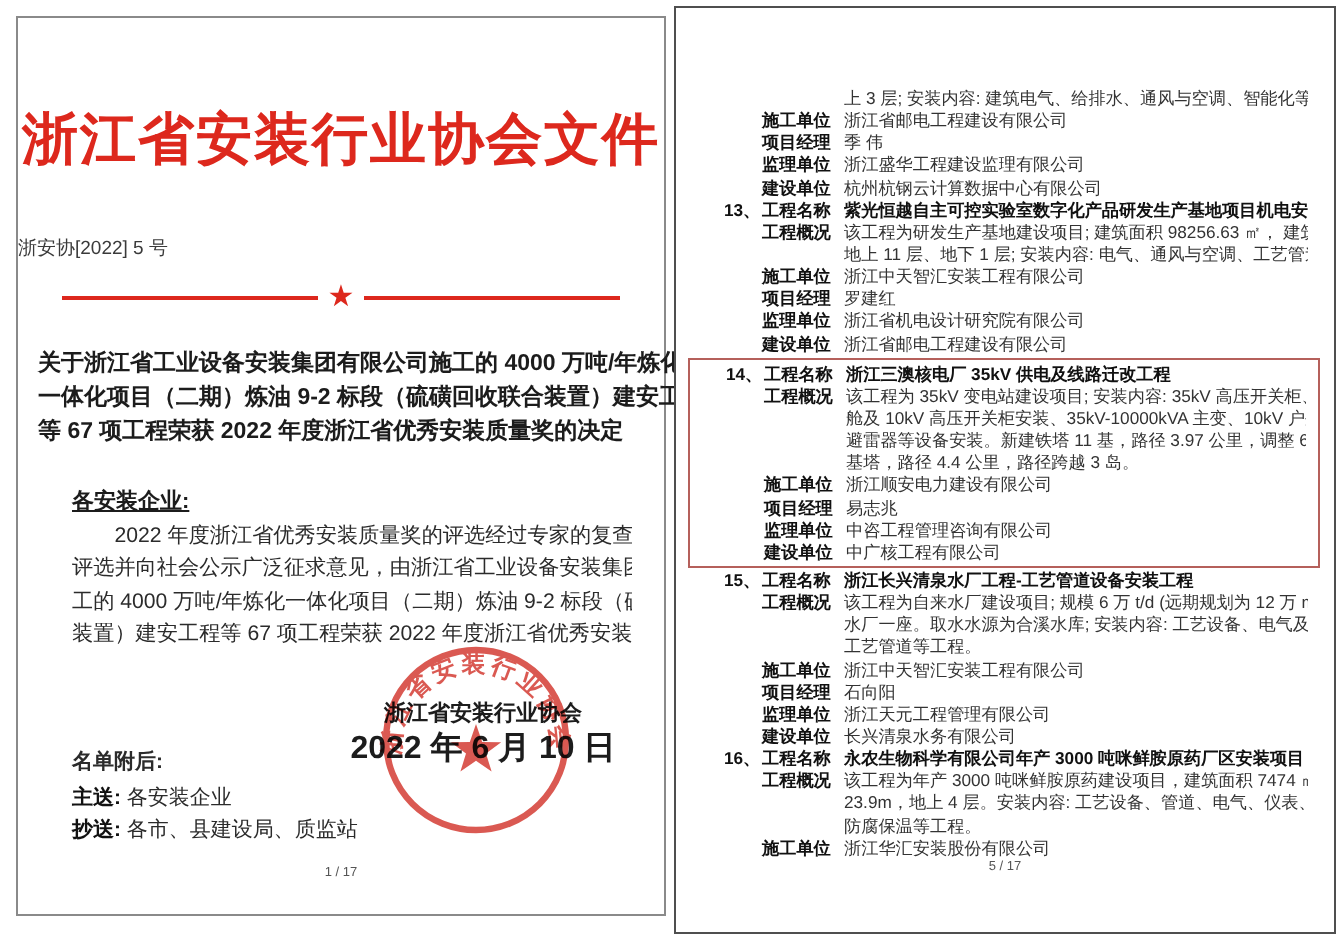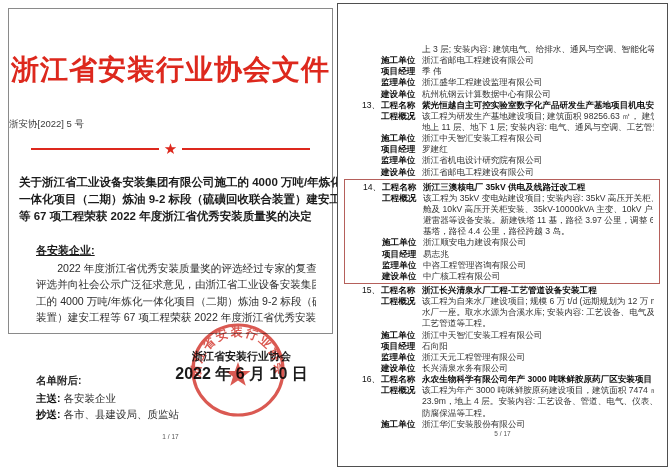--- a/index.html
+++ b/index.html
@@ -1,19 +1,19 @@
 <!DOCTYPE html>
 <html><head>
 <meta charset="utf-8">
 <style>
   html,body{margin:0;padding:0;background:#fff;}
   body{width:672px;height:471px;position:relative;overflow:hidden;
        font-family:"Liberation Sans",sans-serif;color:#2b2b2b;}
   .page{position:absolute;background:#fff;box-sizing:border-box;}
-  #left-page{left:8px;top:8px;width:325px;height:326px;border:1px solid #8a8a8a;}
+  #left-page{left:8px;top:8px;width:325px;height:450px;border:1px solid #8a8a8a;}
   #right-page{left:337px;top:3px;width:331px;height:464px;border:1px solid #4f4f4f;}
 
   
   .lp-title{position:absolute;left:0;right:0;top:42px;text-align:center;
     font-family:"Liberation Serif",serif;font-weight:bold;font-size:28px;
     letter-spacing:1px;color:#dd281d;white-space:nowrap;}
   .lp-docnum{position:absolute;left:0;right:0;top:109px;text-align:left;
     font-size:9.5px;color:#3a3a3a;}
   .lp-rule{position:absolute;left:22px;right:22px;top:135px;display:flex;
     align-items:center;gap:5px;}
@@ -36,21 +36,21 @@
   .lp-send b{color:#111;}
   #main-send{top:383px;} #copy-send{top:399px;}
   .pagenum{position:absolute;left:0;right:0;text-align:center;font-size:6.5px;color:#555;}
   #left-pagenum{top:424px;} #right-pagenum{top:426px;}
   .lp-seal{position:absolute;left:179px;top:311px;width:100px;height:100px;
     opacity:.85;mix-blend-mode:multiply;pointer-events:none;}
 
   
   .rp-rows{position:absolute;left:24px;right:13px;top:40px;font-size:8.6px;}
   .row{display:flex;line-height:11.15px;height:11.15px;white-space:nowrap;overflow:hidden;}
-  .row .num{width:19px;flex:0 0 19px;font-weight:normal;color:#111;}
+  .row .num{width:19px;flex:0 0 19px;font-weight:bold;color:#111;}
   .row .lbl{width:41px;flex:0 0 41px;font-weight:bold;color:#111;}
   .row .val{flex:1;color:#333;overflow:hidden;}
   .row .val.b{font-weight:bold;color:#111;}
   .seg.boxed{border:1.5px solid #b5605b;margin:1px -6px 1px -18px;
     padding:2px 6px 1px 18px;}
 </style>
 </head>
 <body>
 
 <div class="page" id="left-page">

